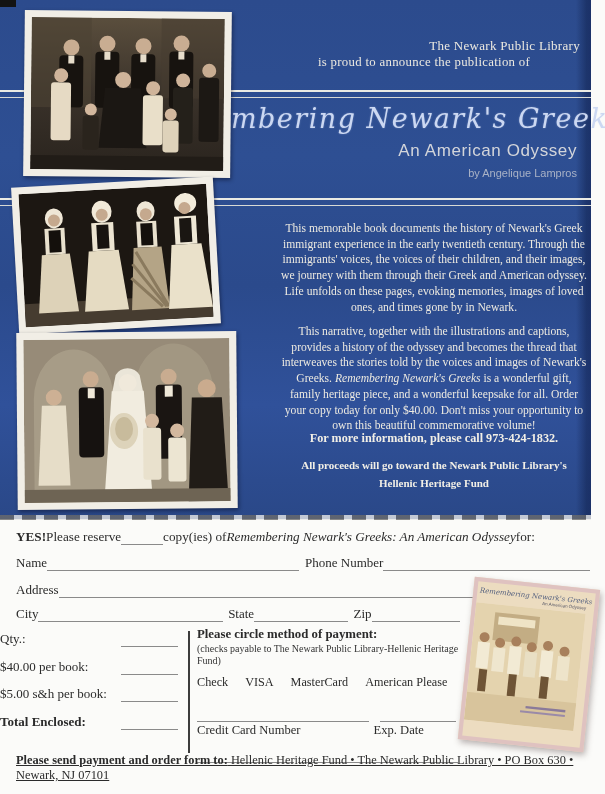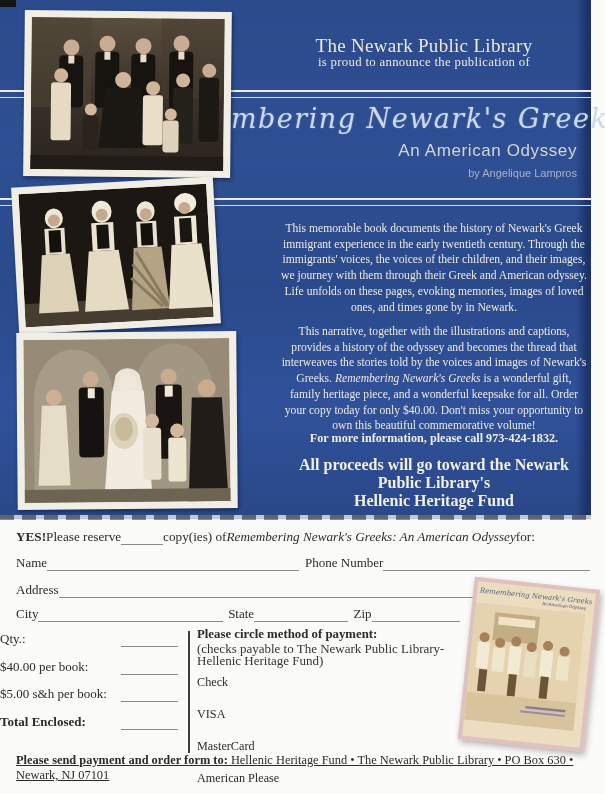--- a/index.html
+++ b/index.html
@@ -15,37 +15,37 @@
     background:repeating-linear-gradient(90deg,#6b6b6b 0 14px,#e8e8e6 14px 22px);opacity:.8;}
   .corner-mark{position:absolute;left:0;top:0;width:16px;height:7px;background:#131313;}
 
   .rule{position:absolute;left:0;width:591px;height:5px;
     border-top:2px solid #ebebe4;border-bottom:1px solid #d8d9d4;z-index:1;}
   .rule1{top:90px;}
   .rule2{top:198px;}
 
   .panel-header{position:absolute;left:268px;top:37px;width:312px;text-align:center;z-index:2;
     color:#ece9e0;letter-spacing:.3px;}
-  .panel-header .h1{font-size:19px;line-height:17px;}
+  .panel-header .h1{font-size:13px;line-height:17px;text-align:right;}
   .panel-header .h2{font-size:12.8px;line-height:17px;}
 
   .title-wrap{position:absolute;right:14px;top:100px;width:430px;text-align:right;z-index:2;}
   .script-title{font-family:"DejaVu Serif",serif;font-style:italic;font-weight:400;
     font-size:27px;line-height:38px;color:#ccd8f2;letter-spacing:1.5px;
     text-shadow:0 0 2px rgba(220,230,255,.35);white-space:nowrap;}
   .subtitle{font-family:"Liberation Sans",sans-serif;font-size:17px;line-height:19px;
     color:#d3d5da;letter-spacing:.6px;margin-top:3px;}
   .byline{font-family:"Liberation Sans",sans-serif;font-size:11px;color:#a9b2c6;margin-top:7px;}
 
   .flyer-text{position:absolute;left:281px;width:306px;text-align:center;z-index:2;
     color:#edeae1;font-size:11.6px;line-height:15.7px;}
   .para1{top:221px;}
   .para2{top:324px;}
   .info-line{top:431px;font-weight:bold;font-size:12.2px;color:#f2efe6;}
-  .proceeds{top:456px;font-weight:bold;font-size:16px;line-height:18px;color:#f2efe6;}
+  .proceeds{top:456px;font-weight:bold;font-size:11px;line-height:18px;color:#f2efe6;}
   .it{font-style:italic;}
 
   
   .photo{position:absolute;background:#f1eee6;box-shadow:1px 2px 4px rgba(0,0,20,.45);z-index:3;padding:7px;}
   .photo svg{display:block;}
   .photo1{left:24px;top:11px;transform:rotate(.6deg);}
   .photo2{left:15px;top:182px;transform:rotate(-3.2deg);}
   .photo3{left:17px;top:332px;transform:rotate(-.5deg);}
 
   
@@ -61,22 +61,22 @@
   .city-row{left:16px;top:87px;width:444px;}
 
   .order-col{position:absolute;left:0;top:112px;width:178px;}
   .order-row{display:flex;justify-content:space-between;align-items:flex-end;margin-bottom:11.5px;}
   .order-row .blank{width:57px;}
 
   .vdivider{position:absolute;left:188px;top:112px;width:2px;height:122px;background:#3c3c3c;}
 
   .payment{position:absolute;left:197px;top:108px;width:268px;}
   .pay-head{font-weight:bold;font-size:12.8px;}
-  .pay-note{font-size:13px;line-height:12px;margin-top:1px;color:#333;}
-  .methods{display:flex;gap:17px;margin-top:8px;font-size:12.2px;flex-direction:column;}
+  .pay-note{font-size:10px;line-height:12px;margin-top:1px;color:#333;}
+  .methods{display:flex;gap:17px;margin-top:8px;font-size:12.2px;}
   .cc-lines{display:flex;gap:11px;margin-top:17px;}
   .cc-lines .l1{width:172px;}.cc-lines .l2{width:76px;}
   .cc-labels{display:flex;font-size:12.6px;margin-top:1px;}
   .cc-labels .exp{margin-left:73px;}
   .sec-lines{display:flex;gap:4px;margin-top:10px;}
   .sec-lines .l1{width:97px;}.sec-lines .l2{width:160px;}
   .sec-labels{display:flex;font-size:12.6px;margin-top:1px;}
   .sec-labels .sig{margin-left:13px;}
 
   .send-row{position:absolute;left:16px;top:234px;width:580px;font-size:12.4px;text-decoration:underline;}

